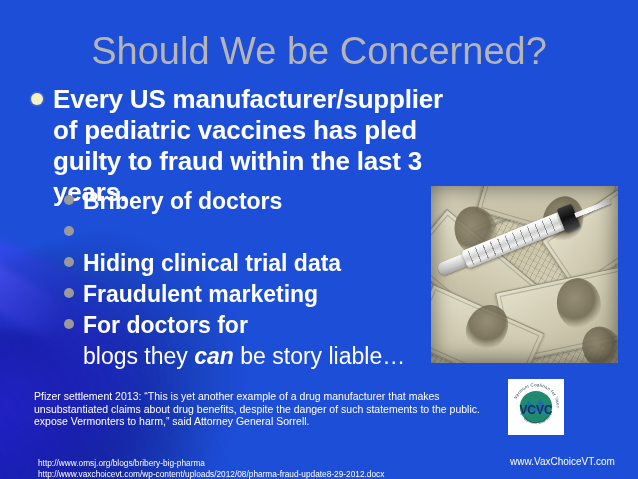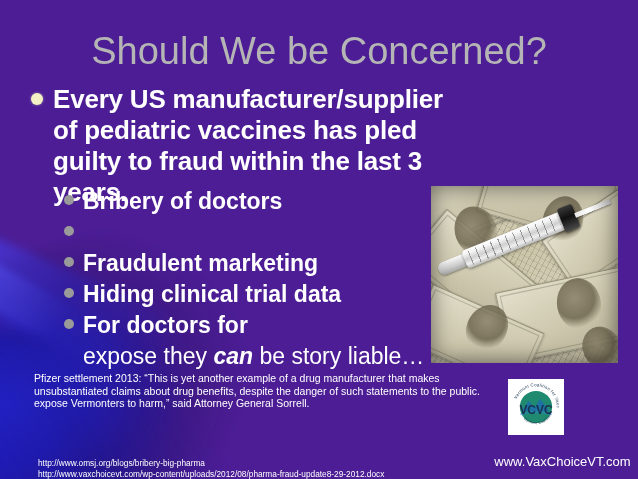--- a/index.html
+++ b/index.html
@@ -8,21 +8,21 @@
     background: #000;
   }
   body {
     font-family: "Liberation Sans", sans-serif;
   }
 
   #slide {
     position: relative;
     width: 638px;
     height: 479px;
-    background: #4c1d95;
+    background: #1d4ed8;
     overflow: hidden;
   }
 
   
   .bg-layer {
     position: absolute;
     inset: 0;
     pointer-events: none;
   }
   .beam-main {
@@ -261,21 +261,21 @@
     position: absolute;
     inset: 0;
     box-shadow: inset 0 0 22px rgba(0,0,0,0.55);
     pointer-events: none;
   }
 
   
   .quote {
     position: absolute;
     left: 34px;
-    top: 372px;
+    top: 390px;
     width: 444px;
     color: #ffffff;
     font-size: 10.5px;
     line-height: 12.6px;
     white-space: nowrap;
   }
 
   
   .urls {
     position: absolute;
@@ -300,21 +300,21 @@
     align-items: center;
     justify-content: center;
   }
   .logo-site {
     position: absolute;
     left: 487px;
     top: 456px;
     width: 151px;
     text-align: center;
     color: #ffffff;
-    font-size: 13px;
+    font-size: 10px;
     line-height: 12px;
     white-space: nowrap;
   }
 </style>
 </head>
 <body>
 
 <div id="slide">
 
   <div class="bg-layer">
@@ -334,31 +334,31 @@
   <div class="l2-list">
     <div class="l2">
       <div class="l2-marker"></div>
       <div class="l2-text">Bribery of doctors</div>
     </div>
     <div class="l2">
       <div class="l2-marker"></div>
     </div>
     <div class="l2">
       <div class="l2-marker"></div>
-      <div class="l2-text">Fraudulent marketing</div>
+      <div class="l2-text">Hiding clinical trial data</div>
     </div>
     <div class="l2">
       <div class="l2-marker"></div>
-      <div class="l2-text">Hiding clinical trial data</div>
+      <div class="l2-text">Fraudulent marketing</div>
     </div>
     <div class="l2">
       <div class="l2-marker"></div>
       <div class="l2-text">For doctors for</div>
     </div>
-    <div class="l2-cont"><span>expose they </span><i>can</i><span> be story liable…</span></div>
+    <div class="l2-cont"><span>blogs they </span><i>can</i><span> be story liable…</span></div>
   </div>
 
   <div class="photo">
     <div class="money-bg"></div>
     <div class="bill b1"></div>
     <div class="bill b2"></div>
     <div class="bill b3"></div>
     <div class="bill b4"></div>
     <div class="bill b5"></div>
     <div class="bill b6"></div>

